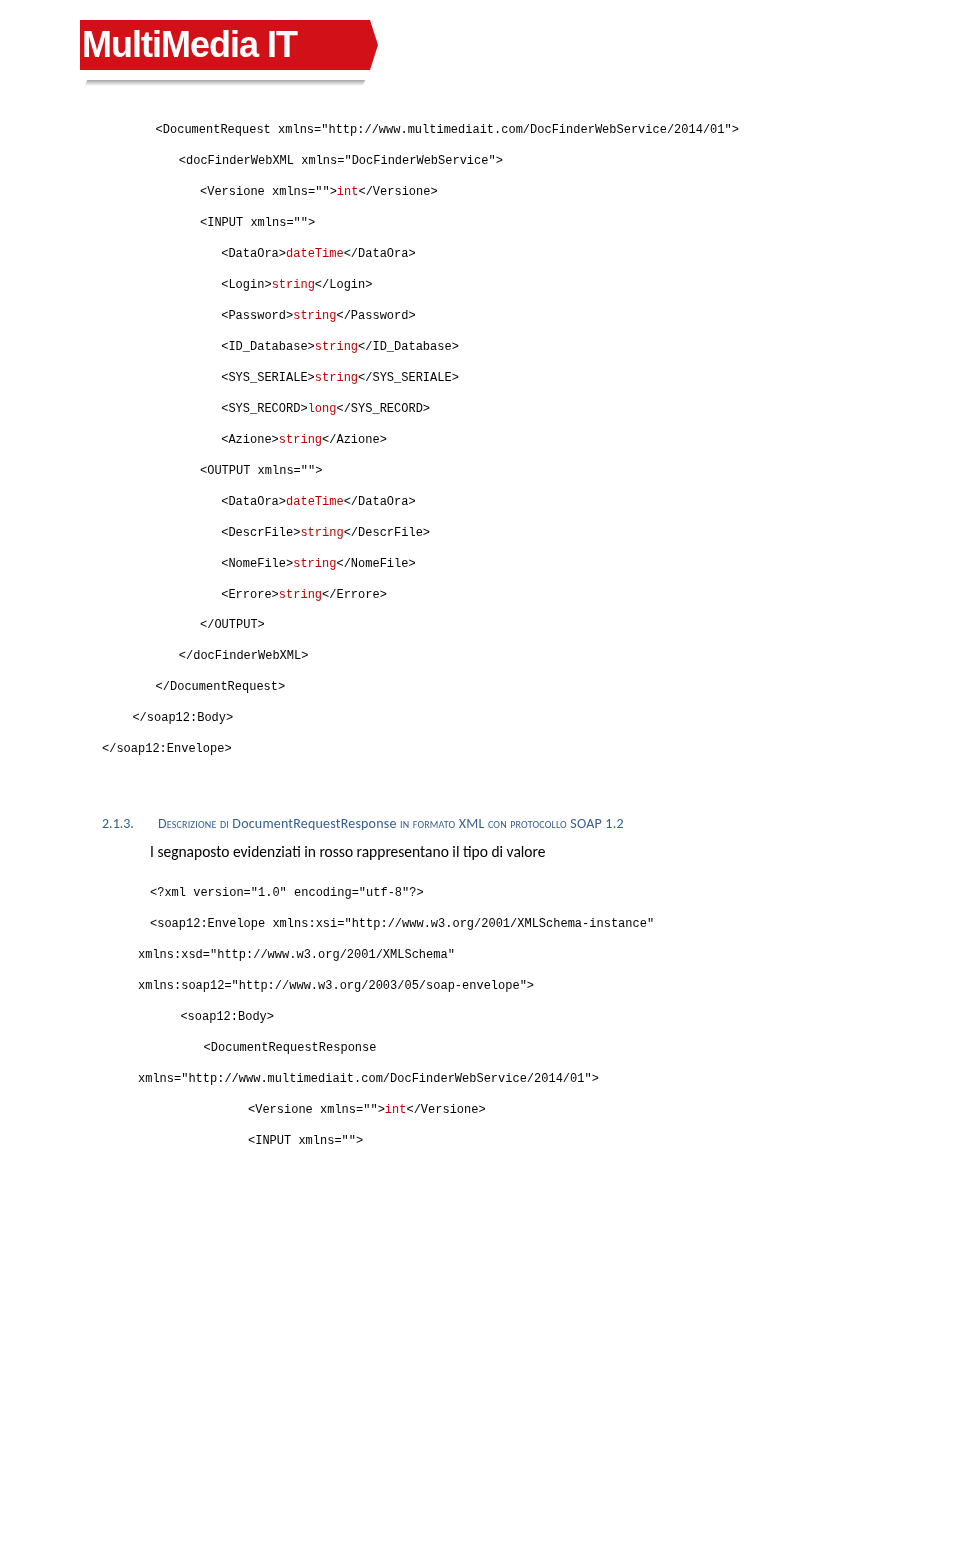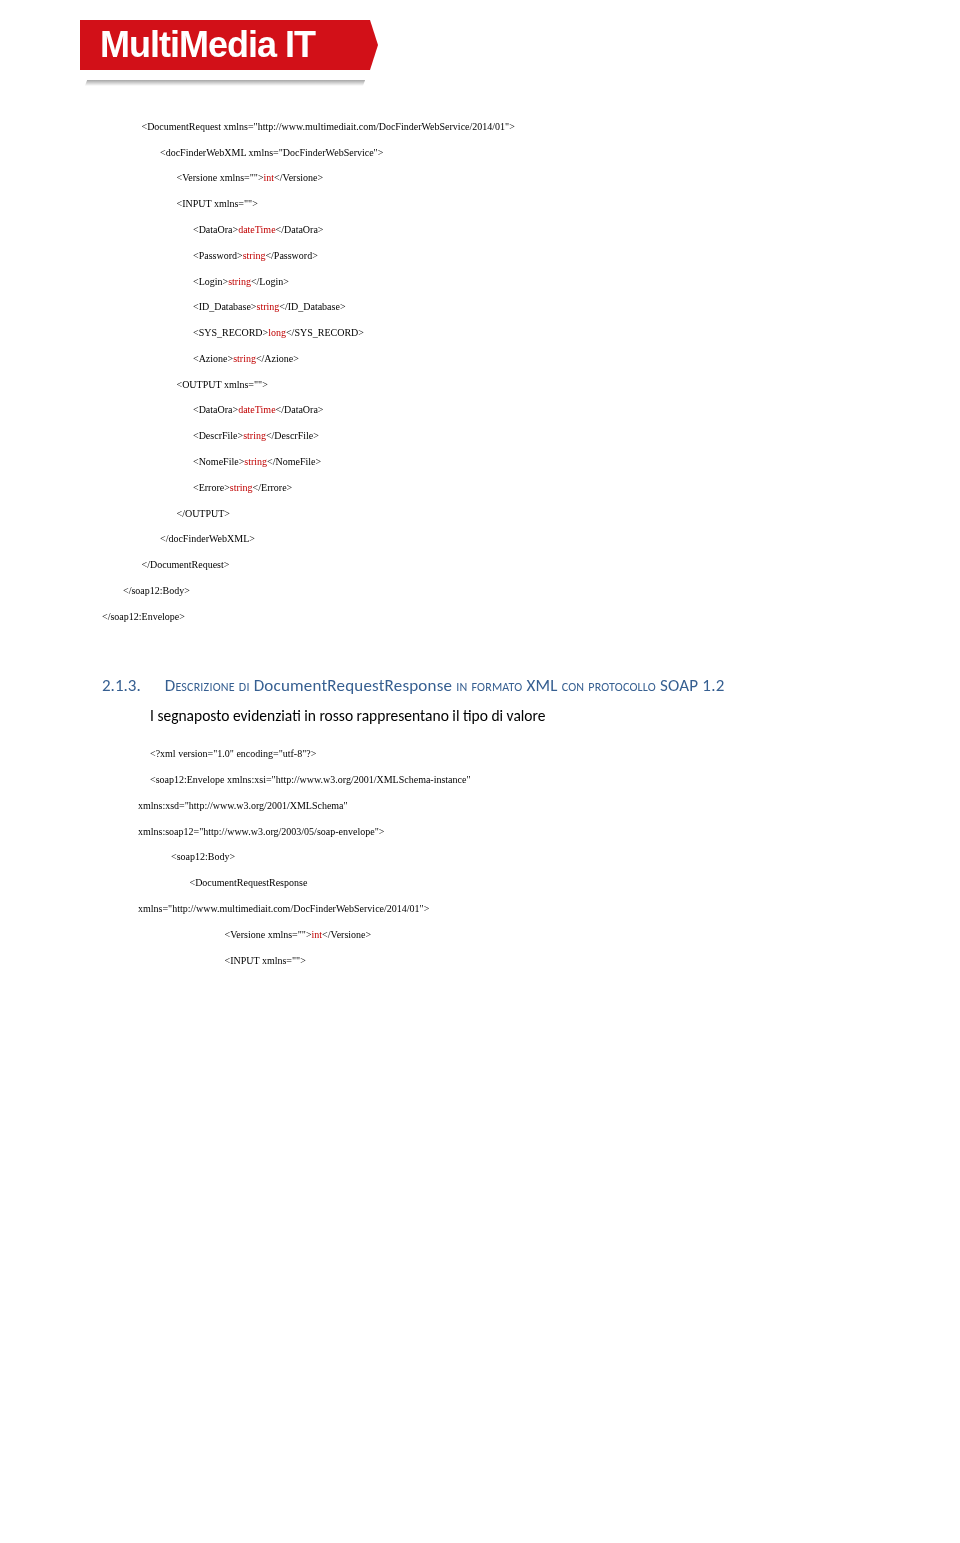--- a/index.html
+++ b/index.html
@@ -34,21 +34,21 @@
     content:"";
     position:absolute;
     right:-8px; top:0;
     border-left:8px solid #d21018;
     border-top:25px solid transparent;
     border-bottom:25px solid transparent;
     height:0; width:0;
   }
   .logo-text {
     position: absolute;
-    left: 20px; top: 0;
+    left: 2px; top: 0;
     font-family: Arial, sans-serif;
     font-weight: 700;
     color: #fff;
     font-size: 36px;
     line-height: 50px;
     letter-spacing: -1px;
   }
   .logo-text .it {
     color:#fff;
     font-weight:700;
@@ -56,37 +56,37 @@
   .logo-text .multi, .logo-text .media { color:#fff; }
   .logo-shadow{
     position:absolute;
     bottom:-6px; left:6px;
     width:278px; height:6px;
     background:linear-gradient(to bottom, rgba(0,0,0,0.35), rgba(0,0,0,0));
     transform: skewX(-20deg);
   }
 
   .code {
-    font-family: Liberation Serif, serif;
-    font-size: 10px;
+    font-family: Liberation Mono, monospace;
+    font-size: 12px;
     line-height: 1.29;
     white-space: pre;
     color:#000;
   }
   .code .pl { color: #c00000; } 
   .ind1 { padding-left: 28px; display:block;}
   .ind2 { padding-left: 44px; display:block;}
   .ind3 { padding-left: 60px; display:block;}
   .ind4 { padding-left: 74px; display:block;}
   .ind5 { padding-left: 88px; display:block;}
   .ind0 { padding-left: 12px; display:block;}
 
   .sec-title {
     font-family: Calibri, Arial, sans-serif;
-    font-size: 17px;
+    font-size: 14px;
     color: #365f91;
     margin: 26px 0 10px 12px;
     display:flex;
     gap:24px;
   }
   .sec-title .num {
     font-variant: normal;
     color:#365f91;
   }
   .sec-title .txt {
@@ -113,23 +113,24 @@
       <span class="multi">Multi</span><span class="media">Media</span><span class="it"> IT</span>
     </div>
   </div>
 
   <div class="code">
 <span class="ind2">   &lt;DocumentRequest xmlns="http://www.multimediait.com/DocFinderWebService/2014/01"&gt;</span>
 <span class="ind3">    &lt;docFinderWebXML xmlns="DocFinderWebService"&gt;</span>
 <span class="ind4"><span>     &lt;Versione xmlns=""&gt;</span><span class="pl">int</span><span>&lt;/Versione&gt;</span></span>
 <span class="ind4">     &lt;INPUT xmlns=""&gt;</span>
 <span class="ind5"><span>      &lt;DataOra&gt;</span><span class="pl">dateTime</span><span>&lt;/DataOra&gt;</span></span>
+<span class="ind5"><span>      &lt;Login&gt;</span><span class="pl">string</span><span>&lt;/Login&gt;</span></span>
 <span class="ind5"><span>      &lt;Password&gt;</span><span class="pl">string</span><span>&lt;/Password&gt;</span></span>
-<span class="ind5"><span>      &lt;Login&gt;</span><span class="pl">string</span><span>&lt;/Login&gt;</span></span>
 <span class="ind5"><span>      &lt;ID_Database&gt;</span><span class="pl">string</span><span>&lt;/ID_Database&gt;</span></span>
+<span class="ind5"><span>      &lt;SYS_SERIALE&gt;</span><span class="pl">string</span><span>&lt;/SYS_SERIALE&gt;</span></span>
 <span class="ind5"><span>      &lt;SYS_RECORD&gt;</span><span class="pl">long</span><span>&lt;/SYS_RECORD&gt;</span></span>
 <span class="ind5"><span>      &lt;Azione&gt;</span><span class="pl">string</span><span>&lt;/Azione&gt;</span></span>
 <span class="ind4">     &lt;OUTPUT xmlns=""&gt;</span>
 <span class="ind5"><span>      &lt;DataOra&gt;</span><span class="pl">dateTime</span><span>&lt;/DataOra&gt;</span></span>
 <span class="ind5"><span>      &lt;DescrFile&gt;</span><span class="pl">string</span><span>&lt;/DescrFile&gt;</span></span>
 <span class="ind5"><span>      &lt;NomeFile&gt;</span><span class="pl">string</span><span>&lt;/NomeFile&gt;</span></span>
 <span class="ind5"><span>      &lt;Errore&gt;</span><span class="pl">string</span><span>&lt;/Errore&gt;</span></span>
 <span class="ind4">     &lt;/OUTPUT&gt;</span>
 <span class="ind3">    &lt;/docFinderWebXML&gt;</span>
 <span class="ind2">   &lt;/DocumentRequest&gt;</span>

